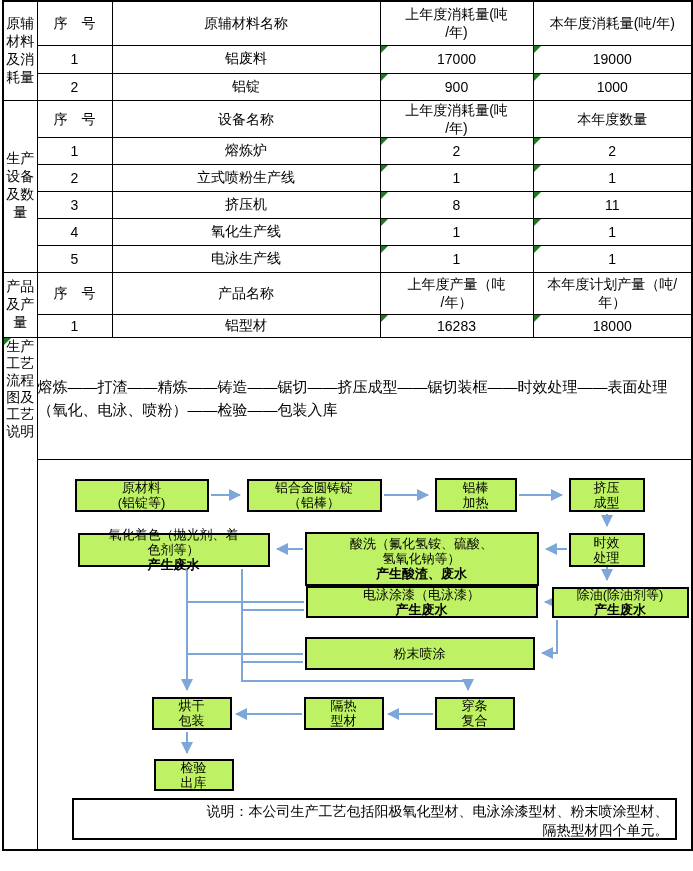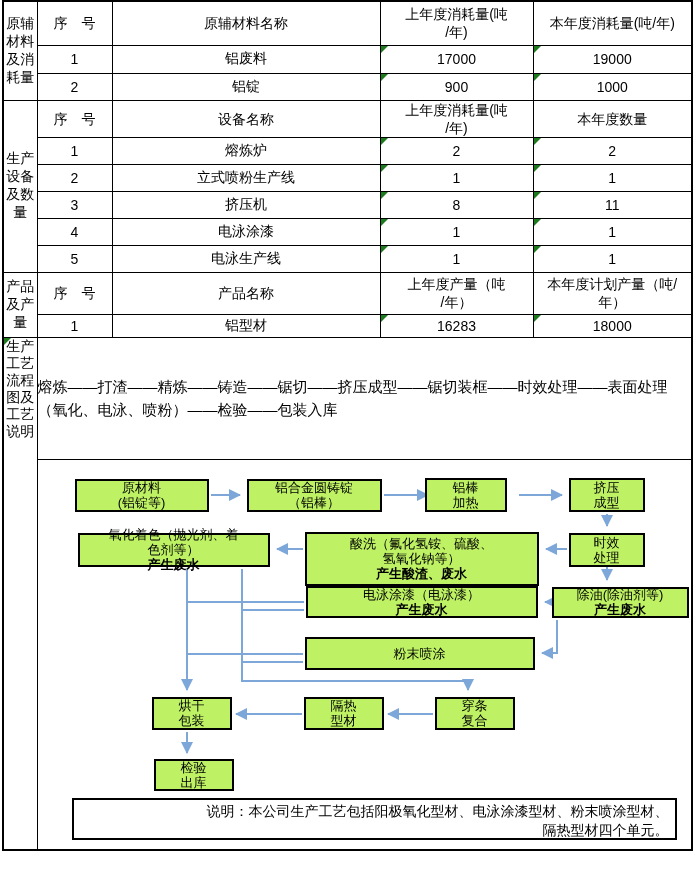--- a/index.html
+++ b/index.html
@@ -83,21 +83,21 @@
         <td class="dc num"><i class="tri"></i><span>1</span></td>
       </tr>
       <tr style="height:27px">
         <td class="dc">3</td>
         <td class="dc">挤压机</td>
         <td class="dc num"><i class="tri"></i><span>8</span></td>
         <td class="dc num"><i class="tri"></i><span>11</span></td>
       </tr>
       <tr style="height:27px">
         <td class="dc">4</td>
-        <td class="dc">电泳涂漆</td>
+        <td class="dc">氧化生产线</td>
         <td class="dc num"><i class="tri"></i><span>1</span></td>
         <td class="dc num"><i class="tri"></i><span>1</span></td>
       </tr>
       <tr style="height:27px">
         <td class="dc">5</td>
         <td class="dc">电泳生产线</td>
         <td class="dc num"><i class="tri"></i><span>1</span></td>
         <td class="dc num"><i class="tri"></i><span>1</span></td>
       </tr>
 
@@ -152,21 +152,21 @@
             </svg>
 
             <div class="node" style="left:37px;top:19px;width:134px;height:33px">
                 <span class="nt">原材料
 (铝锭等)</span>
               </div>
             <div class="node" style="left:209px;top:19px;width:135px;height:33px">
                 <span class="nt">铝合金圆铸锭
 （铝棒）</span>
               </div>
-            <div class="node" style="left:387px;top:18px;width:82px;height:34px">
+            <div class="node" style="left:397px;top:18px;width:82px;height:34px">
                 <span class="nt">铝棒
 加热</span>
               </div>
             <div class="node" style="left:531px;top:18px;width:76px;height:34px">
                 <span class="nt">挤压
 成型</span>
               </div>
 
             <div class="node" style="left:40px;top:73px;width:192px;height:34px">
                 <span class="nt">氧化着色（抛光剂、着

